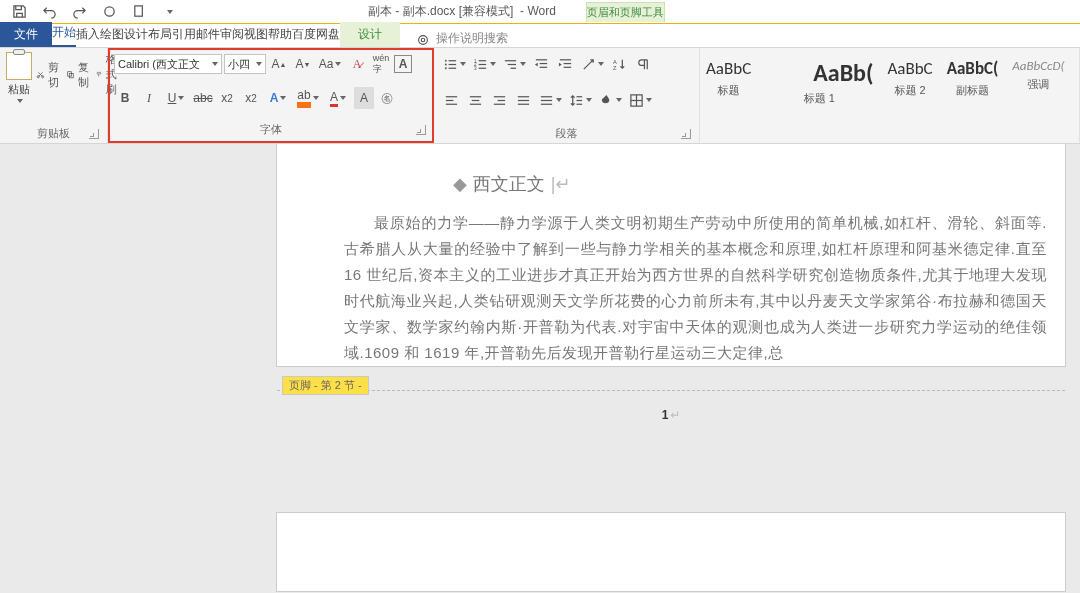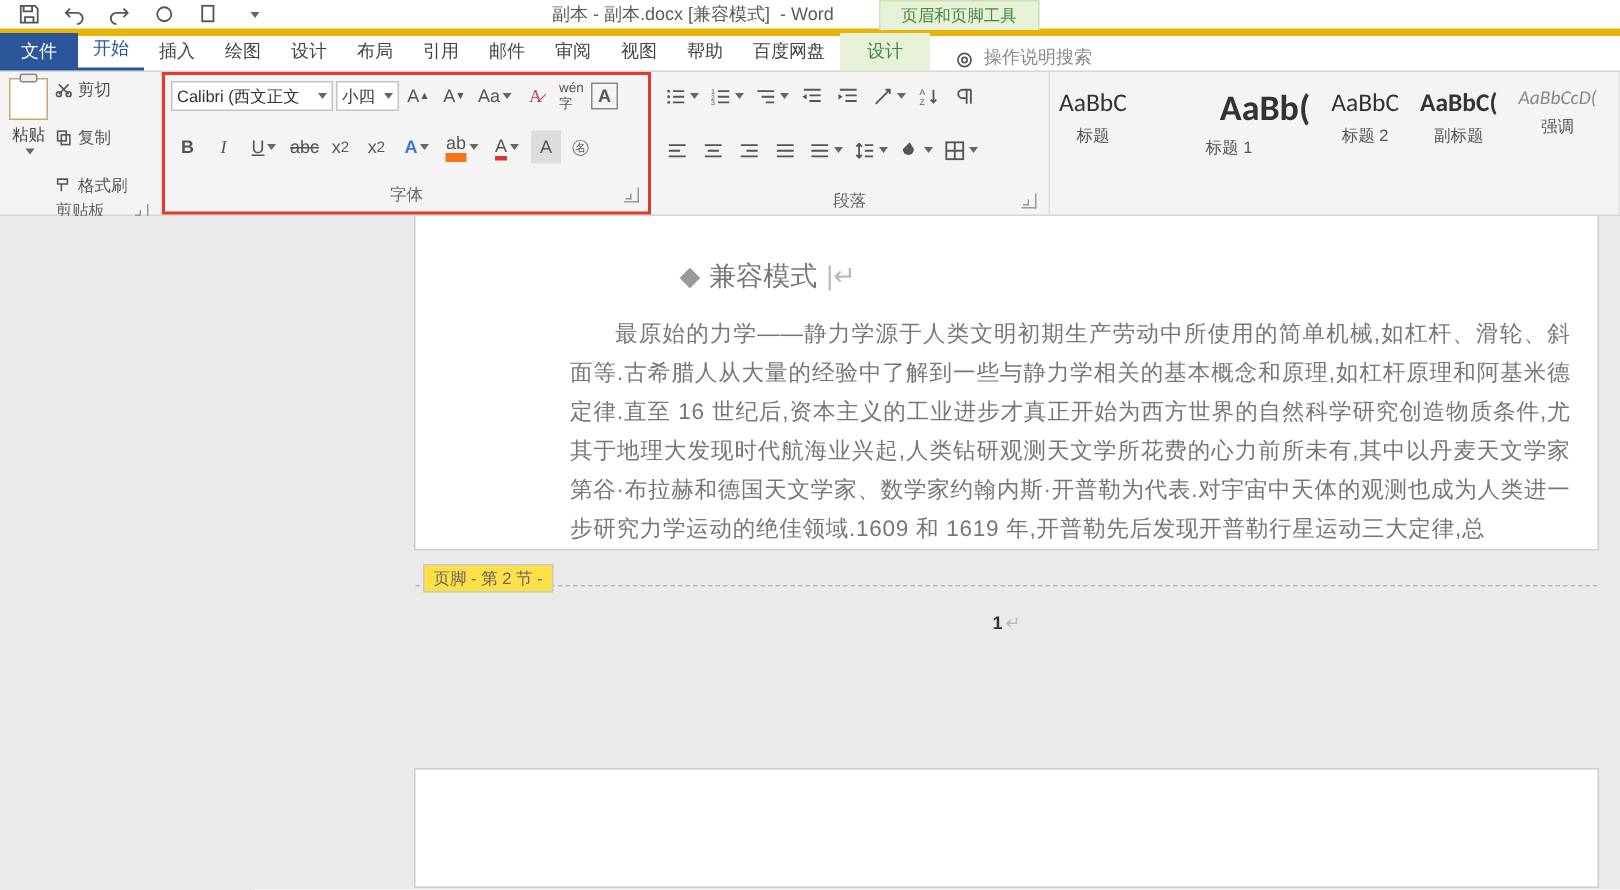--- a/index.html
+++ b/index.html
@@ -1,47 +1,47 @@
 <!DOCTYPE html>
 <html><head>
 <meta charset="utf-8">
 <style>
 html,body{margin:0;padding:0;font-family:"Microsoft YaHei","Segoe UI",sans-serif;font-size:12px;background:#fff;color:#444;width:1080px;height:593px;overflow:hidden;box-sizing:border-box}
 *,*::before,*::after{box-sizing:inherit}
 
 
-.titlebar{display:flex;align-items:center;height:24px;background:#fff;border-bottom:5px solid #eab308}
+.titlebar{display:flex;align-items:center;height:24px;background:#fff;border-bottom:1px solid #eab308}
 .qat{display:flex;align-items:center;gap:8px;padding:0 8px}
 .qat svg{width:14px;height:14px}
 .title-area{flex:1;display:flex;align-items:center;padding-left:180px}
 .title-text{color:#5a5a5a;font-size:12px}
-.tools-tab{background:#e6f1d8;color:#3f8b3f;border:1px solid #cbe3b3;border-bottom:none;padding:2px 14px;margin-left:30px;font-size:11px}
+.tools-tab{background:#e6f1d8;color:#3f8b3f;border:1px solid #cbe3b3;border-bottom:none;padding:2px 0;margin-left:30px;font-size:11px}
 
 
 .tabstrip{display:flex;align-items:flex-end;height:24px;background:#fff;border-bottom:1px solid #d6d6d6}
 .file-tab{background:#2b579a;color:#fff;padding:4px 14px;font-size:12px}
-.tab{padding:4px 10px;color:#444;font-size:12px;cursor:pointer}
+.tab{padding:4px 0;color:#444;font-size:12px;cursor:pointer}
 .tab.active{color:#2b579a;border-bottom:2px solid #2b579a}
 .tab.design{background:#e6f1d8;color:#3f8b3f;padding:4px 18px}
 .tell-me{display:flex;align-items:flex-end;gap:6px;margin-left:16px;color:#888}
 .tell-me svg{width:14px;height:14px}
 
 
 .ribbon{display:flex;height:96px;background:#f4f4f4;border-bottom:1px solid #d6d6d6}
 .group{display:flex;flex-direction:column;justify-content:space-between;border-right:1px solid #e1e1e1;padding:4px 6px 0 6px;position:relative}
 .group-body{flex:1;display:flex;align-items:flex-start;gap:4px}
 .group-label{text-align:center;font-size:11px;color:#666;padding:2px 0;position:relative}
 .launcher{position:absolute;right:2px;bottom:4px;width:10px;height:10px;border:1px solid #999;border-left:none;border-top:none}
 .launcher::after{content:"";position:absolute;left:1px;bottom:1px;width:4px;height:4px;border-right:1px solid #999;border-bottom:1px solid #999}
 
 
 .paste-big{display:flex;flex-direction:column;align-items:center;gap:2px}
 .paste-big .clip{width:26px;height:28px;border:1px solid #c9a96b;background:#fff;position:relative}
 .paste-big .clip::before{content:"";position:absolute;top:-4px;left:6px;width:12px;height:6px;border:1px solid #888;border-radius:2px;background:#eee}
-.mini-col{display:flex;flex-direction:column;gap:17px}
+.mini-col{display:flex;flex-direction:row;gap:3px}
 .mini-item{display:flex;align-items:center;gap:3px;font-size:11px;color:#555}
 .mini-item svg{width:13px;height:13px}
 
 
 .font-group{border:2px solid #e23b2e;padding:2px 4px}
 .row{display:flex;align-items:center;gap:2px;height:24px}
 .sel{display:flex;align-items:center;justify-content:space-between;background:#fff;border:1px solid #c4c4c4;height:20px;padding:0 3px;font-size:11px;color:#333}
 .btn{width:22px;height:22px;display:flex;align-items:center;justify-content:center;color:#555;cursor:pointer}
 .btn svg{width:15px;height:15px}
 .btn.drop{width:28px}
@@ -51,21 +51,21 @@
 .styles{display:flex;align-items:flex-start;gap:14px;padding-top:6px}
 .style-item{display:flex;flex-direction:column;align-items:center;gap:4px}
 .style-prev{font-family:Calibri,serif;color:#333}
 .style-cap{font-size:11px;color:#555}
 
 
 .workspace{position:relative;background:#eaeaea;height:449px}
 .page{position:absolute;left:276px;top:0;width:790px;background:#fff;border:1px solid #ccc;border-top:none}
 .doc-heading{margin:28px 0 14px 176px;color:#777;font-size:18px;display:flex;align-items:center;gap:6px}
 .doc-heading .diamond{color:#999}
-.doc-body{margin:0 18px 0 103px;color:#777;font-size:15px;line-height:26px;text-align:justify;text-indent:2em;letter-spacing:0.5px}
+.doc-body{margin:0 18px 0 67px;color:#777;font-size:15px;line-height:26px;text-align:justify;text-indent:2em;letter-spacing:0.5px}
 .footer-sep{position:absolute;left:0;right:0;top:246px;border-top:1px dashed #bbb}
 .footer-tag{position:absolute;left:5px;top:232px;background:#fde047;border:1px solid #c9c9c9;padding:1px 6px;font-size:11px;color:#666}
 .page-num{position:absolute;left:50%;top:264px;transform:translateX(-50%);font-weight:bold;color:#333}
 .page-num::after{content:"↵";color:#bbb;margin-left:2px;font-weight:normal}
 .page2{top:368px;height:80px;border-top:1px solid #ccc}
 
 .icon-stroke{stroke:#555;fill:none;stroke-width:1.3}
 </style>
 </head>
 <body>
@@ -372,21 +372,21 @@
           <div class="style-cap">强调</div>
         </div>
       </div>
   </div>
 </div>
 
 <div class="workspace">
   <div class="page">
     <div class="doc-heading">
       <span class="diamond">◆</span>
-      <span>兼容模式</span>
+      <span>西文正文</span>
         <span style="color:#bbb">|↵</span>
     </div>
     <div class="doc-body">最原始的力学——静力学源于人类文明初期生产劳动中所使用的简单机械,如杠杆、滑轮、斜面等.古希腊人从大量的经验中了解到一些与静力学相关的基本概念和原理,如杠杆原理和阿基米德定律.直至 16 世纪后,资本主义的工业进步才真正开始为西方世界的自然科学研究创造物质条件,尤其于地理大发现时代航海业兴起,人类钻研观测天文学所花费的心力前所未有,其中以丹麦天文学家第谷·布拉赫和德国天文学家、数学家约翰内斯·开普勒为代表.对宇宙中天体的观测也成为人类进一步研究力学运动的绝佳领域.1609 和 1619 年,开普勒先后发现开普勒行星运动三大定律,总</div>
     <div class="footer-sep"></div>
     <div class="footer-tag">页脚 - 第 2 节 -</div>
     <div class="page-num">1</div>
   </div>
   <div class="page page2"></div>
 </div>
 

